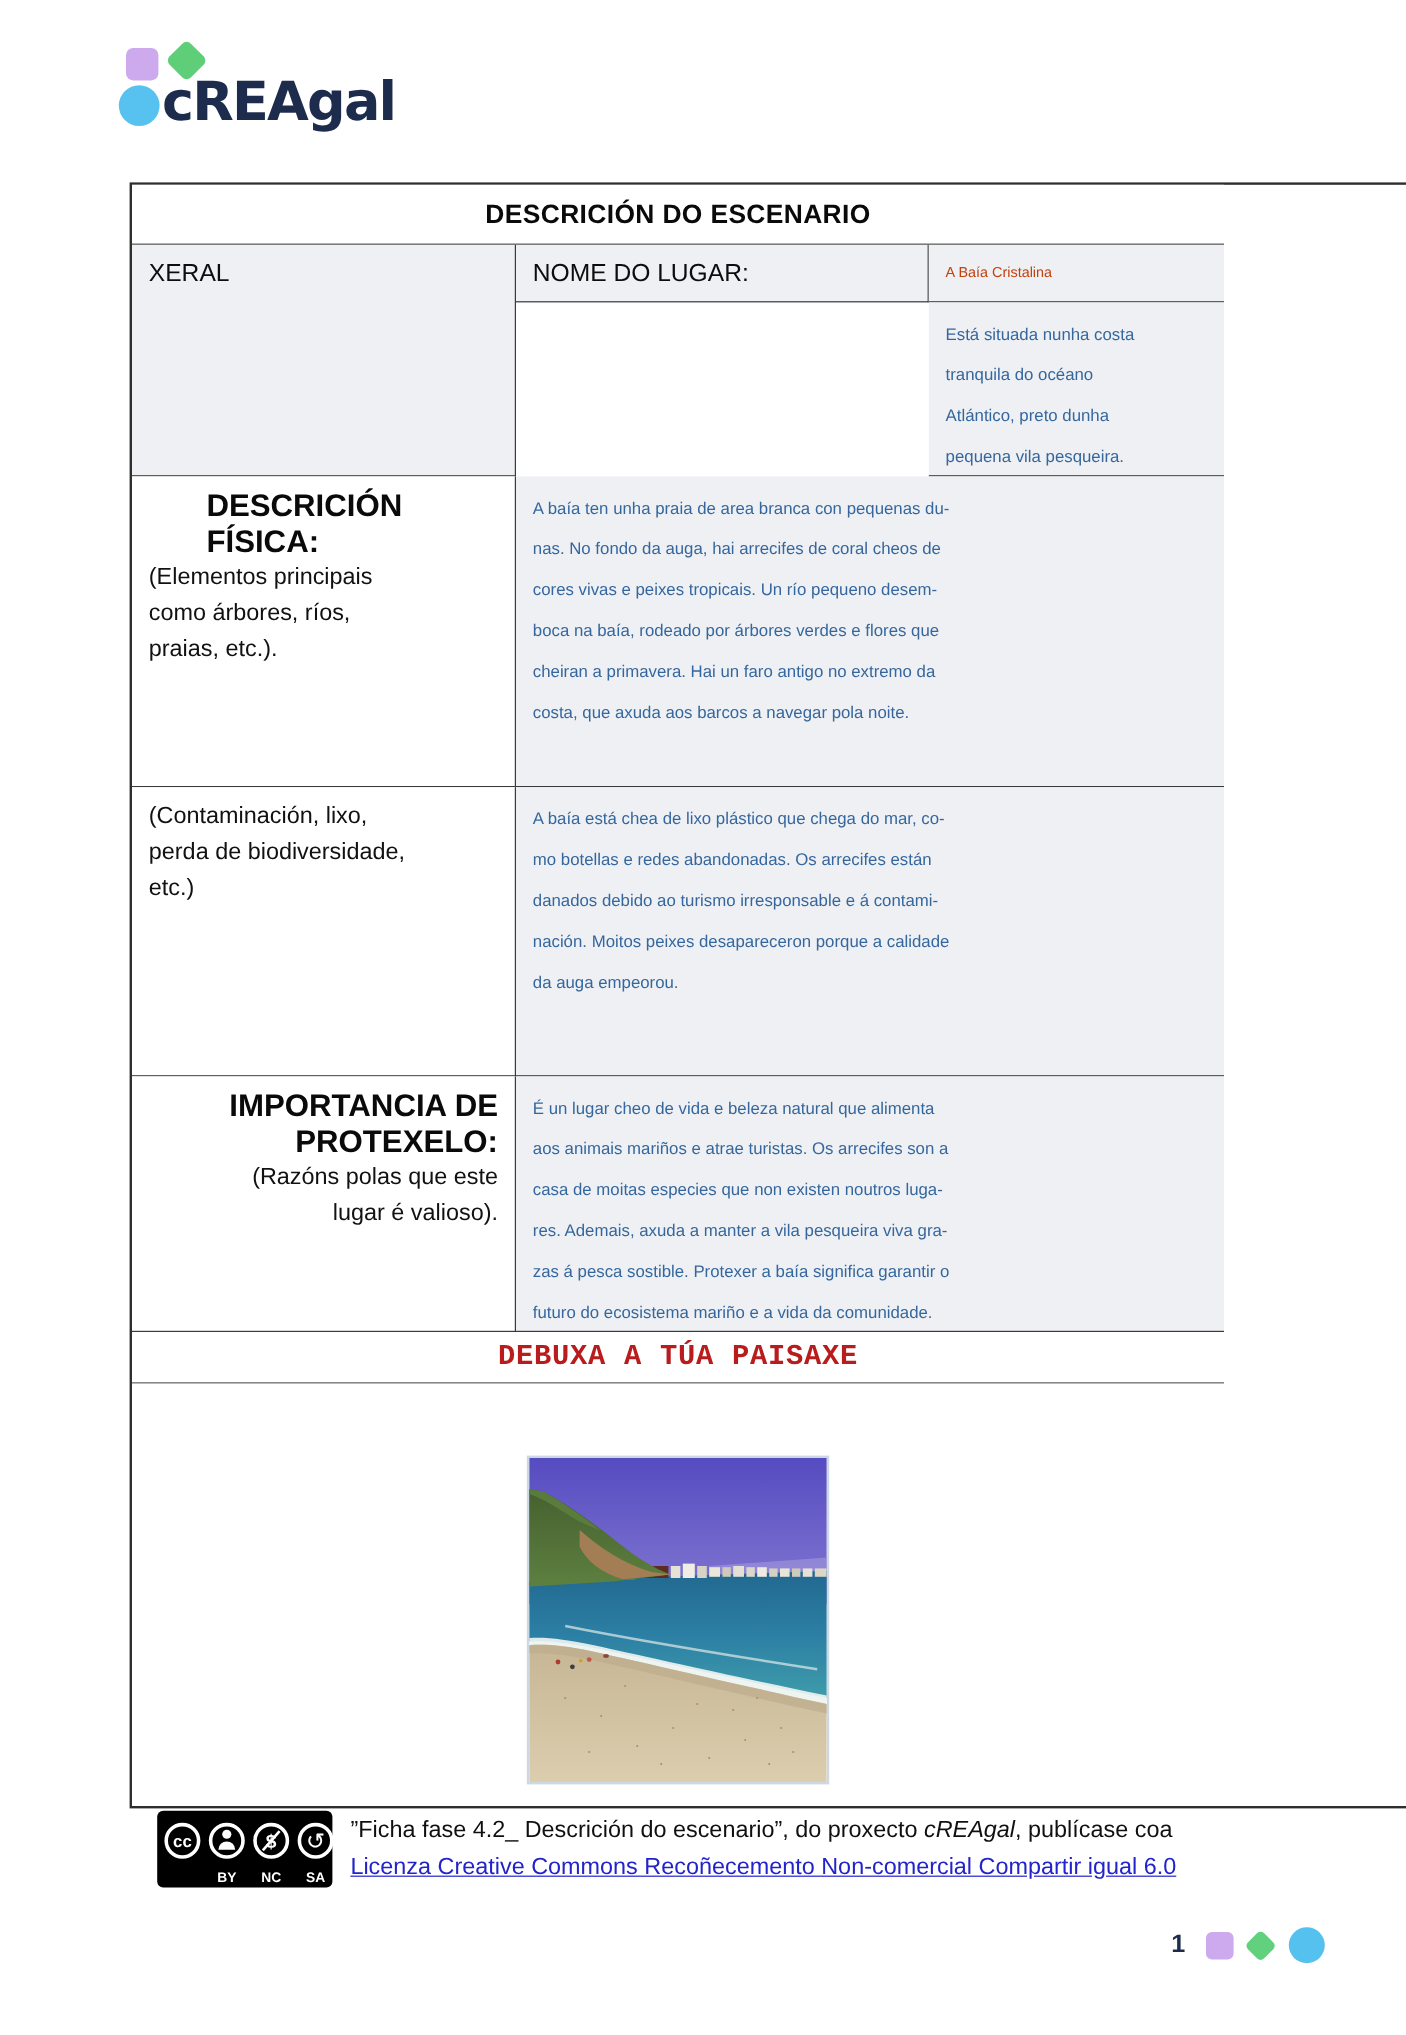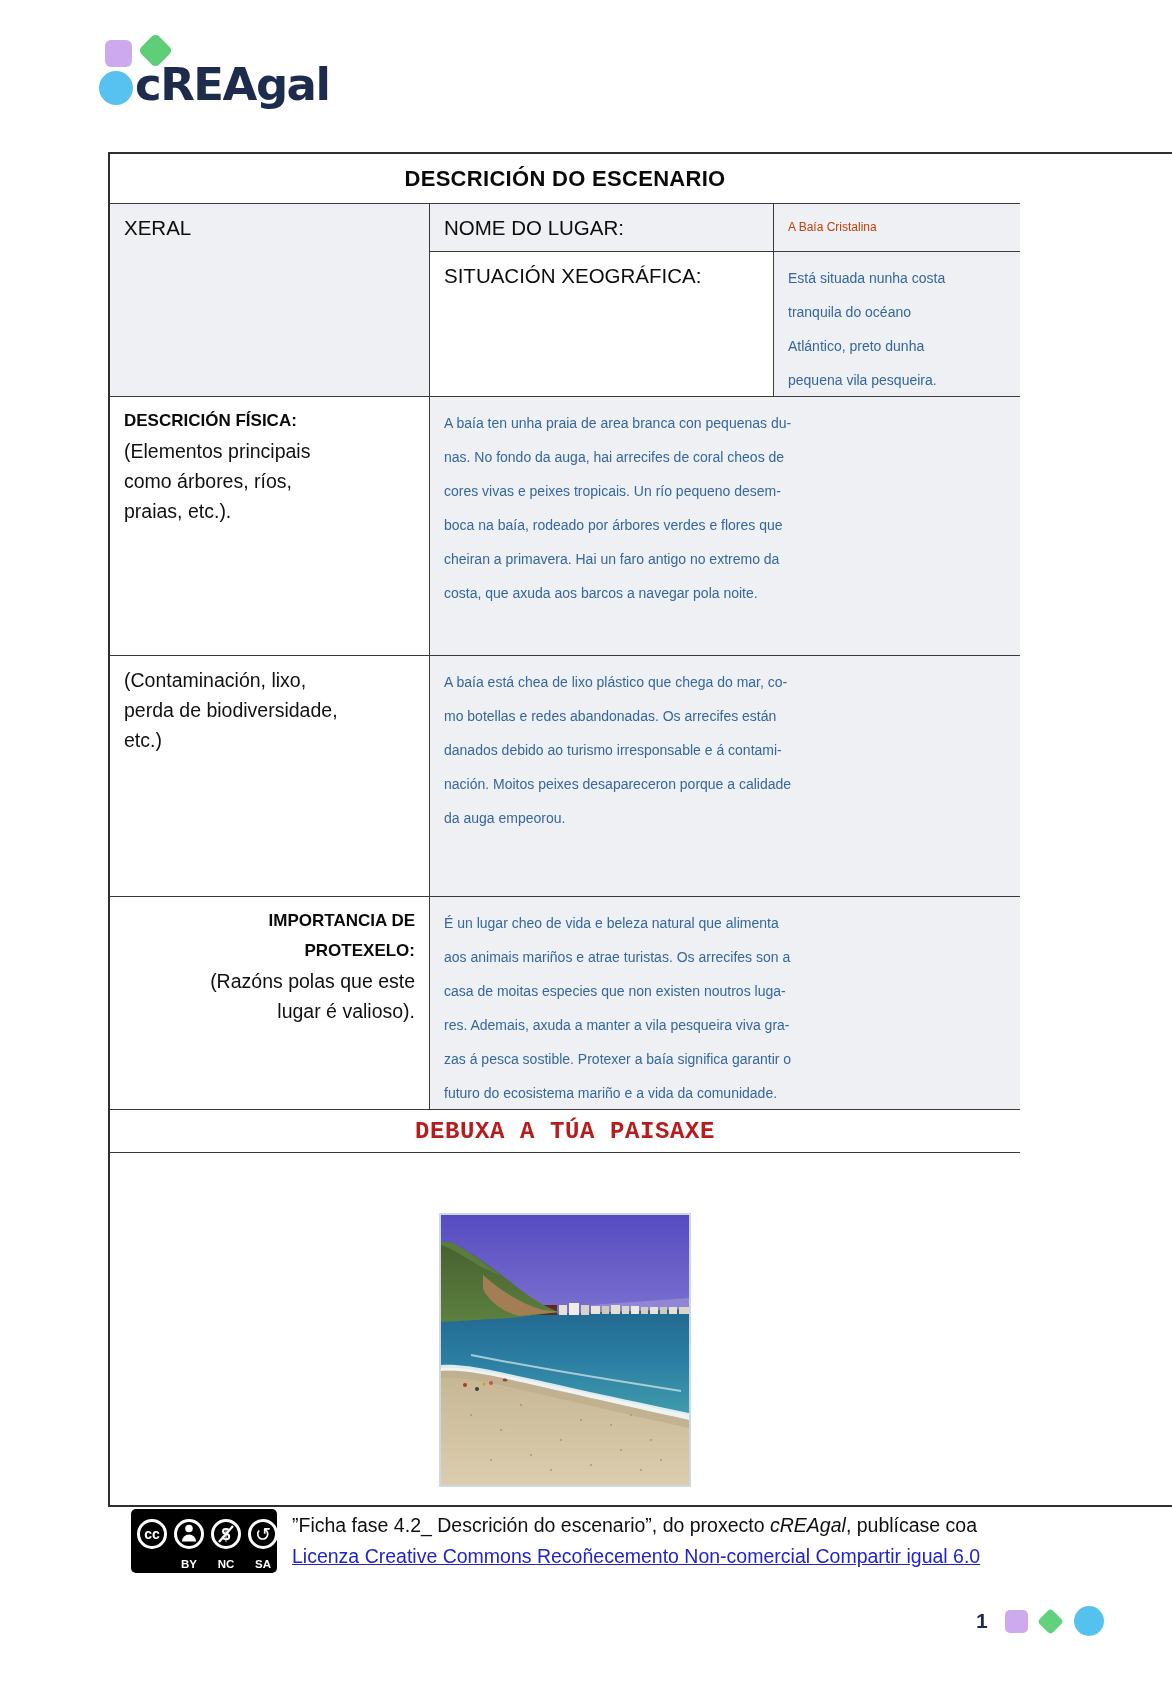--- a/index.html
+++ b/index.html
@@ -30,21 +30,21 @@
   .no-r { border-right:none; }
   .no-b { border-bottom:none; }
   .gray { background:#eef0f3; }
   .white { background:#ffffff; }
 
   .title-cell {
     grid-column:1/4; display:flex; align-items:center; justify-content:center;
     font-weight:bold; font-size:22px; color:#0a0a0a; letter-spacing:.3px;
   }
   .lab  { font-size:20.5px; line-height:30px; color:#0d0d0d; white-space:pre-line; }
-  .lab-head { font-weight:bold; font-size:17px; line-height:30px; color:#0a0a0a; white-space:pre-line; }
+  .lab-head { font-weight:bold; font-size:26px; line-height:30px; color:#0a0a0a; white-space:pre-line;margin-left:48px; }
   .lab-hint { font-size:19.5px; line-height:30px; color:#111; white-space:pre-line; }
   .val  { color:#35679e; font-size:14px; line-height:34px; white-space:pre-line; }
   .val-single { color:#c2410c; font-size:12px; line-height:28px; }
 
   .c-xeral       { grid-column:1; grid-row:2/4; }
   .c-nome-l      { grid-column:2; grid-row:2; }
   .c-nome-v      { grid-column:3; grid-row:2; }
   .c-sit-l       { grid-column:2; grid-row:3; }
   .c-sit-v       { grid-column:3; grid-row:3; }
   .c-fis-l       { grid-column:1; grid-row:4; }
@@ -92,23 +92,20 @@
       <div class="lab">XERAL</div>
     </div>
 
     <div class="cell gray c-nome-l">
       <div class="lab">NOME DO LUGAR:</div>
     </div>
     <div class="cell gray c-nome-v no-r">
       <div class="val-single">A Baía Cristalina</div>
     </div>
 
-    <div class="cell white c-sit-l">
-      <div class="lab">SITUACIÓN XEOGRÁFICA:</div>
-    </div>
     <div class="cell gray c-sit-v no-r">
       <div class="val">Está situada nunha costa
 tranquila do océano
 Atlántico, preto dunha
 pequena vila pesqueira.</div>
     </div>
 
     <div class="cell white c-fis-l">
       <div class="lab-head">DESCRICIÓN FÍSICA:</div>
       <div class="lab-hint">(Elementos principais

